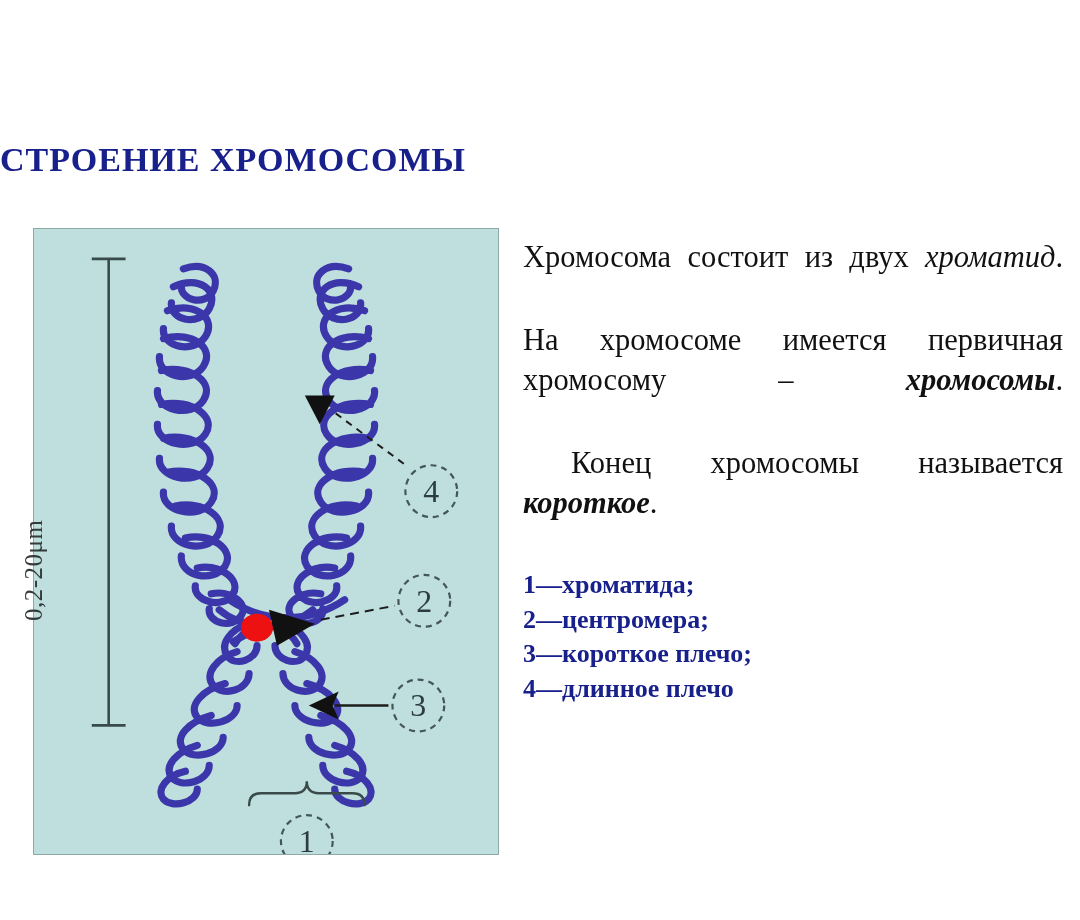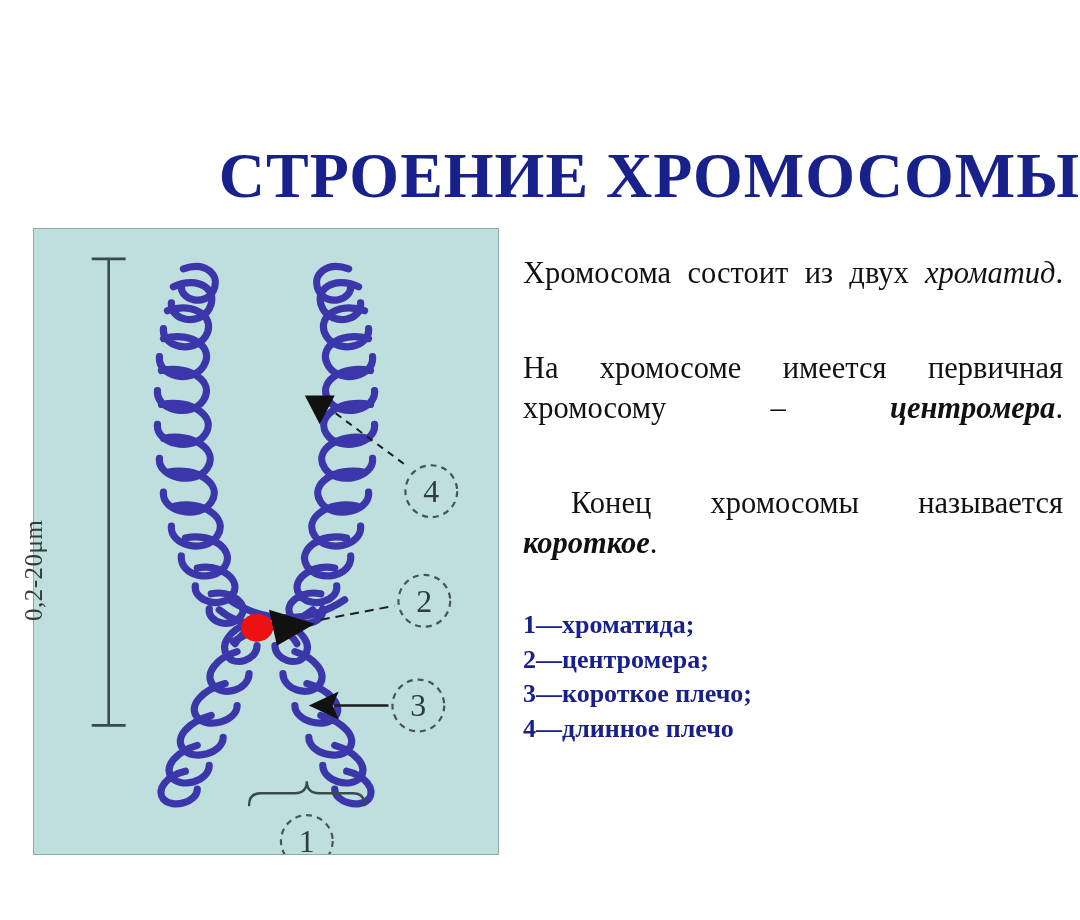--- a/index.html
+++ b/index.html
@@ -8,22 +8,22 @@
     background:#ffffff;
     font-family:"Liberation Serif","DejaVu Serif",serif;
     overflow:hidden;
     position:relative;
   }
 
   
   #title{
     position:absolute;
     left:0;top:142px;width:1080px;
-    text-align:right;
-    font-size:64px;
+    text-align:left;
+    font-size:34px;
     font-weight:bold;
     letter-spacing:1px;
     color:#18208c;
     line-height:1.05;
     white-space:nowrap;
   }
 
   
   #panel{
     position:absolute;
@@ -53,21 +53,21 @@
     position:absolute;
     left:523px;top:238px;
     width:540px;
   }
   .para{
     font-size:30.5px;
     line-height:1.30;
     color:#111111;
     text-align:justify;
     text-justify:inter-word;
-    margin:16px 0 4px 0;
+    margin:0 0 4px 0;
   }
   .para.indent{ text-indent:48px; }
   .para i{ font-style:italic; }
   .para b{ font-weight:bold; font-style:italic; }
 
   
   .jfill{ display:inline-block; width:100%; height:0; }
 
   .legend{ margin-top:5px; }
   .legend-row{
@@ -188,21 +188,21 @@
   </svg>
 </div>
 
 <div id="textcol">
 
   <p class="para">
     <span>Хромосома состоит из двух </span><i>хроматид</i><span>.</span><span class="jfill"></span>
   </p>
 
   <p class="para">
-    <span>На хромосоме имеется первичная хромосому – </span><b>центромера</b><span>.</span><span class="jfill"></span>
+    <span>На хромосоме имеется первичная хромосому – </span><b>хромосомы</b><span>.</span><span class="jfill"></span>
   </p>
 
 
   <p class="para indent">
     <span>Конец хромосомы называется </span><b>короткое</b><span>.</span><span class="jfill"></span>
   </p>
 
   <div class="legend">
     <div class="legend-row">
       <span class="num">1</span><span>—</span><span>хроматида;</span>

